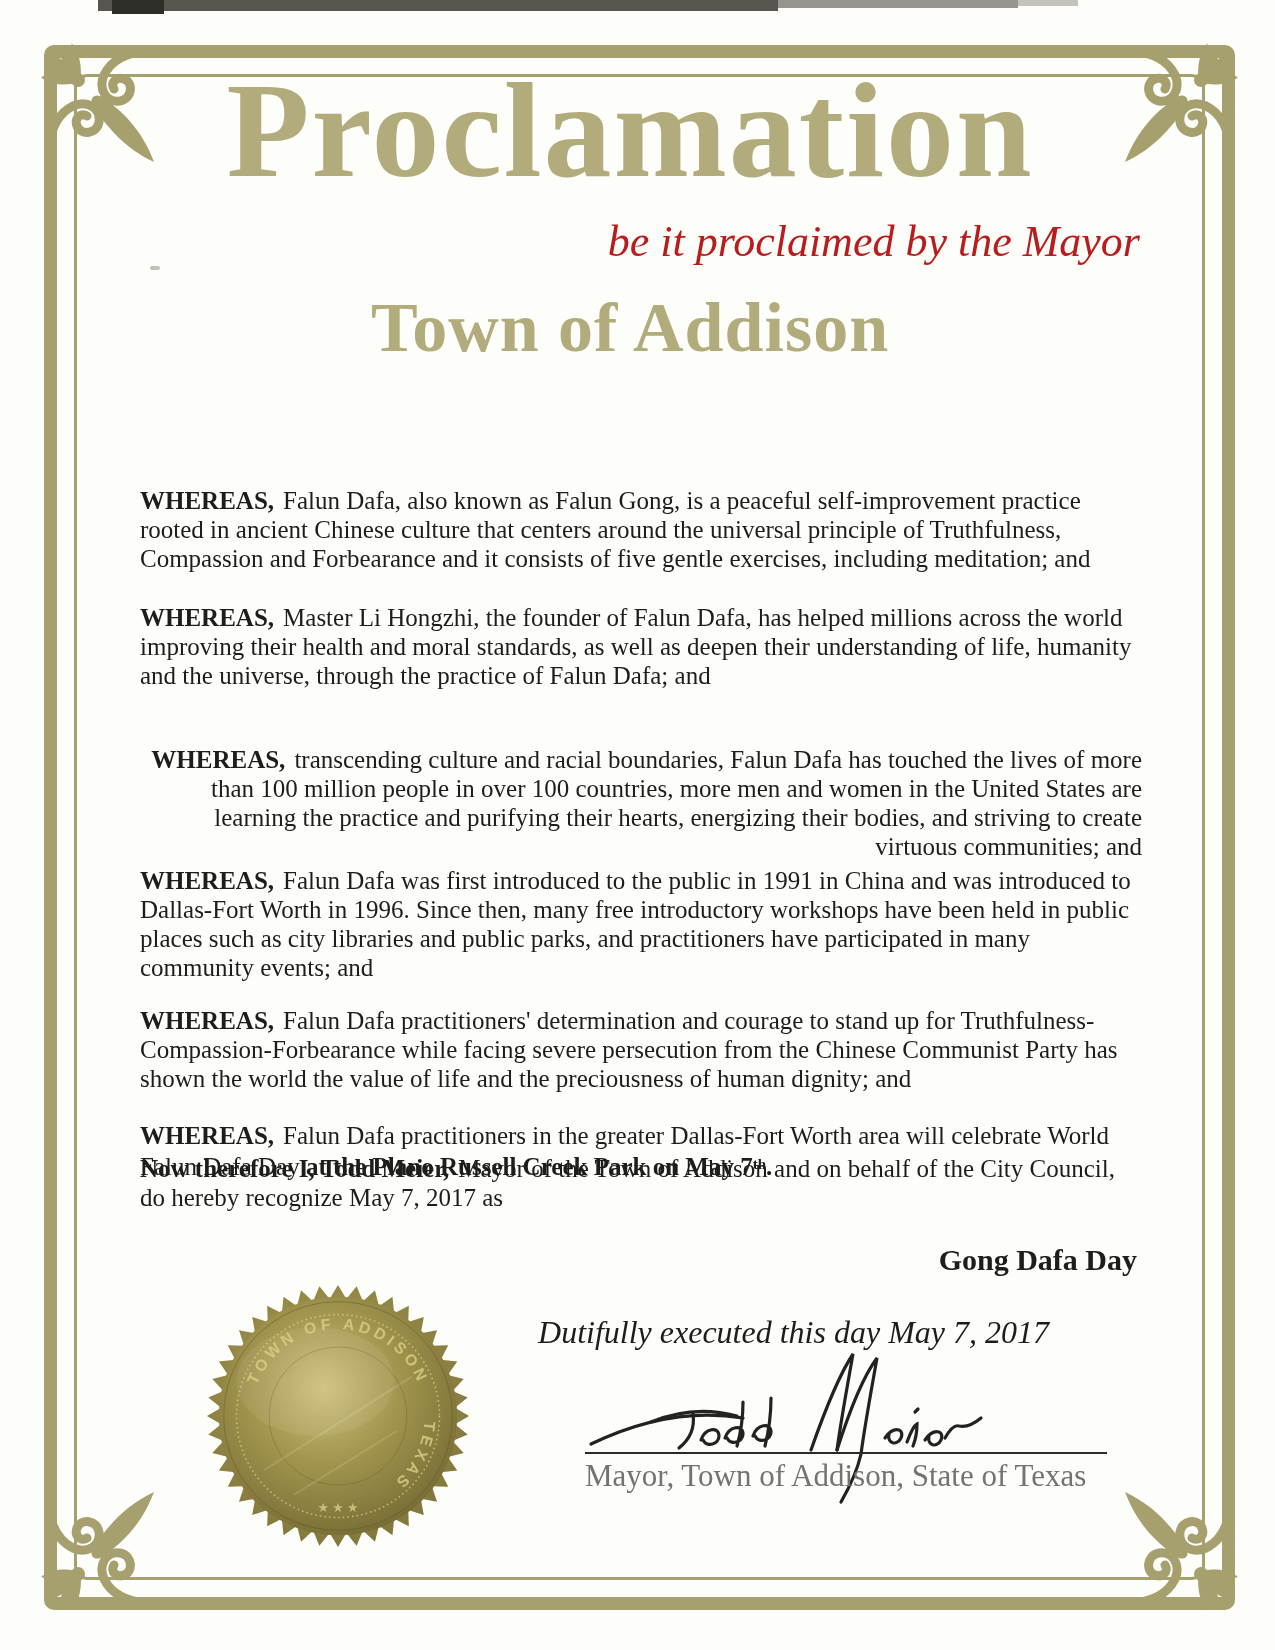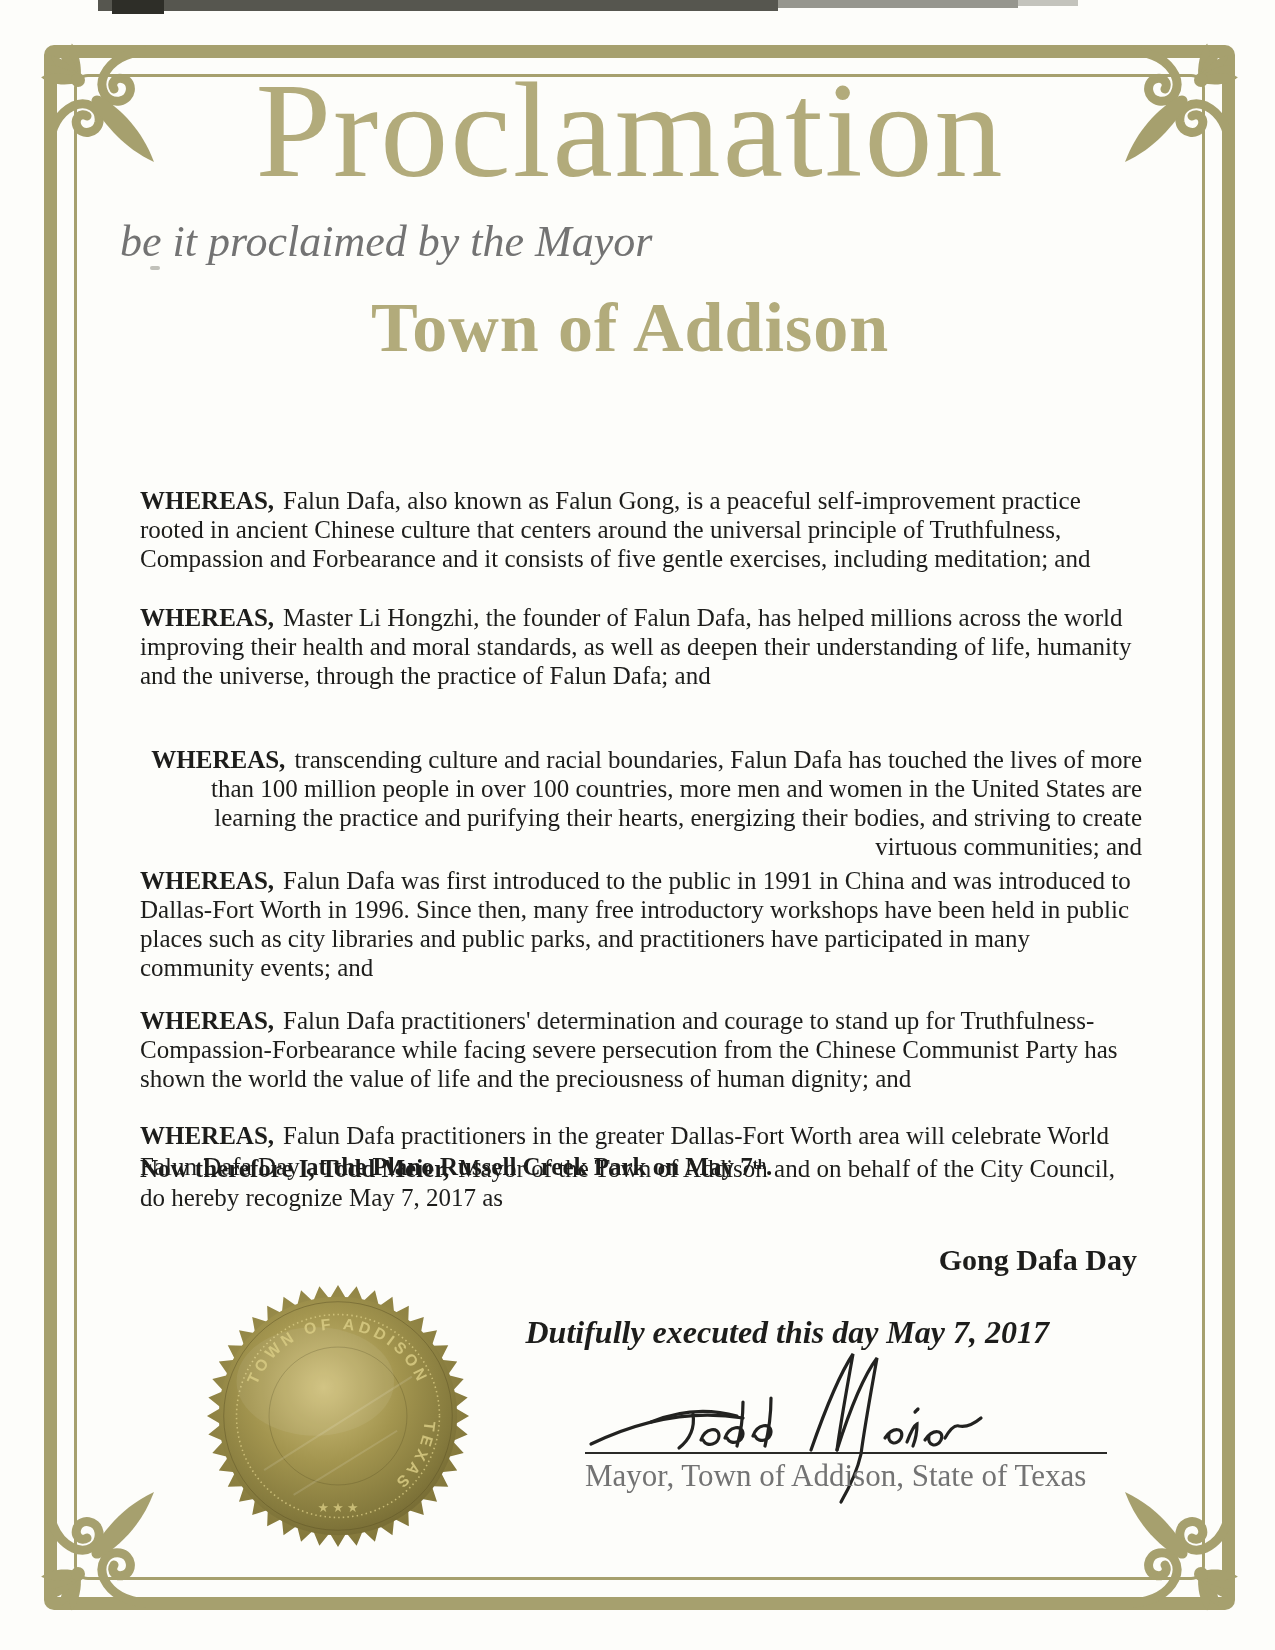--- a/index.html
+++ b/index.html
@@ -28,30 +28,30 @@
   .corner .gold{fill:var(--border-gold,#a6a06e);}
   .corner .gold-stroke{stroke:var(--border-gold,#a6a06e);fill:none;stroke-linecap:round;}
   .corner.tl{left:34px;top:36px;}
   .corner.tr{right:30px;top:36px;transform:scaleX(-1);}
   .corner.bl{left:34px;bottom:32px;transform:scaleY(-1);}
   .corner.br{right:30px;bottom:32px;transform:scale(-1,-1);}
   
   .title{
     position:absolute;left:120px;top:52px;width:1020px;
     text-align:center;
-    font-size:136px;font-weight:normal;
+    font-size:136px;font-weight:bold;
     letter-spacing:2px;
     color:var(--title-gold,#b2ab7b);
     font-family:"Liberation Serif", serif;
   }
   .subtitle{
     position:absolute;left:120px;top:216px;width:1020px;
-    text-align:left;
+    text-align:right;
     font-size:44px;font-style:italic;
-    color:#737373;
+    color:#b91c1c;
   }
   .municipality{
     position:absolute;left:120px;top:288px;width:1020px;
     text-align:center;
     font-size:70px;font-weight:bold;
     letter-spacing:1px;
     color:var(--title-gold,#b2ab7b);
   }
   
   .para{
@@ -65,21 +65,21 @@
   sup.ord{font-size:15px;vertical-align:6px;font-weight:bold;}
   .p1{top:461px;} .p2{top:578px;} .p3{top:720px;text-align:right;}
   .p4{top:841px;} .p5{top:981px;} .p6{top:1096px;}
   .closing{top:1129px;}
   .proclaimed-day{
     position:absolute;right:138px;top:1243px;
     font-size:30px;font-weight:bold;white-space:nowrap;
   }
   .execution{
     position:absolute;right:226px;top:1314px;
-    font-size:32px;font-weight:bold;font-style:italic;white-space:nowrap;
+    font-size:32px;font-weight:normal;font-style:italic;white-space:nowrap;
   }
   
   .sig-svg{position:absolute;left:585px;top:1348px;width:530px;height:158px;}
   .sig-svg path{stroke:#222220;stroke-width:3.2;fill:none;stroke-linecap:round;}
   .sig-line{position:absolute;left:585px;top:1452px;width:522px;border-top:2.5px solid #2a2a28;}
   .sig-title{
     position:absolute;left:585px;top:1458px;width:540px;
     font-size:31px;color:#737373;
   }
   

